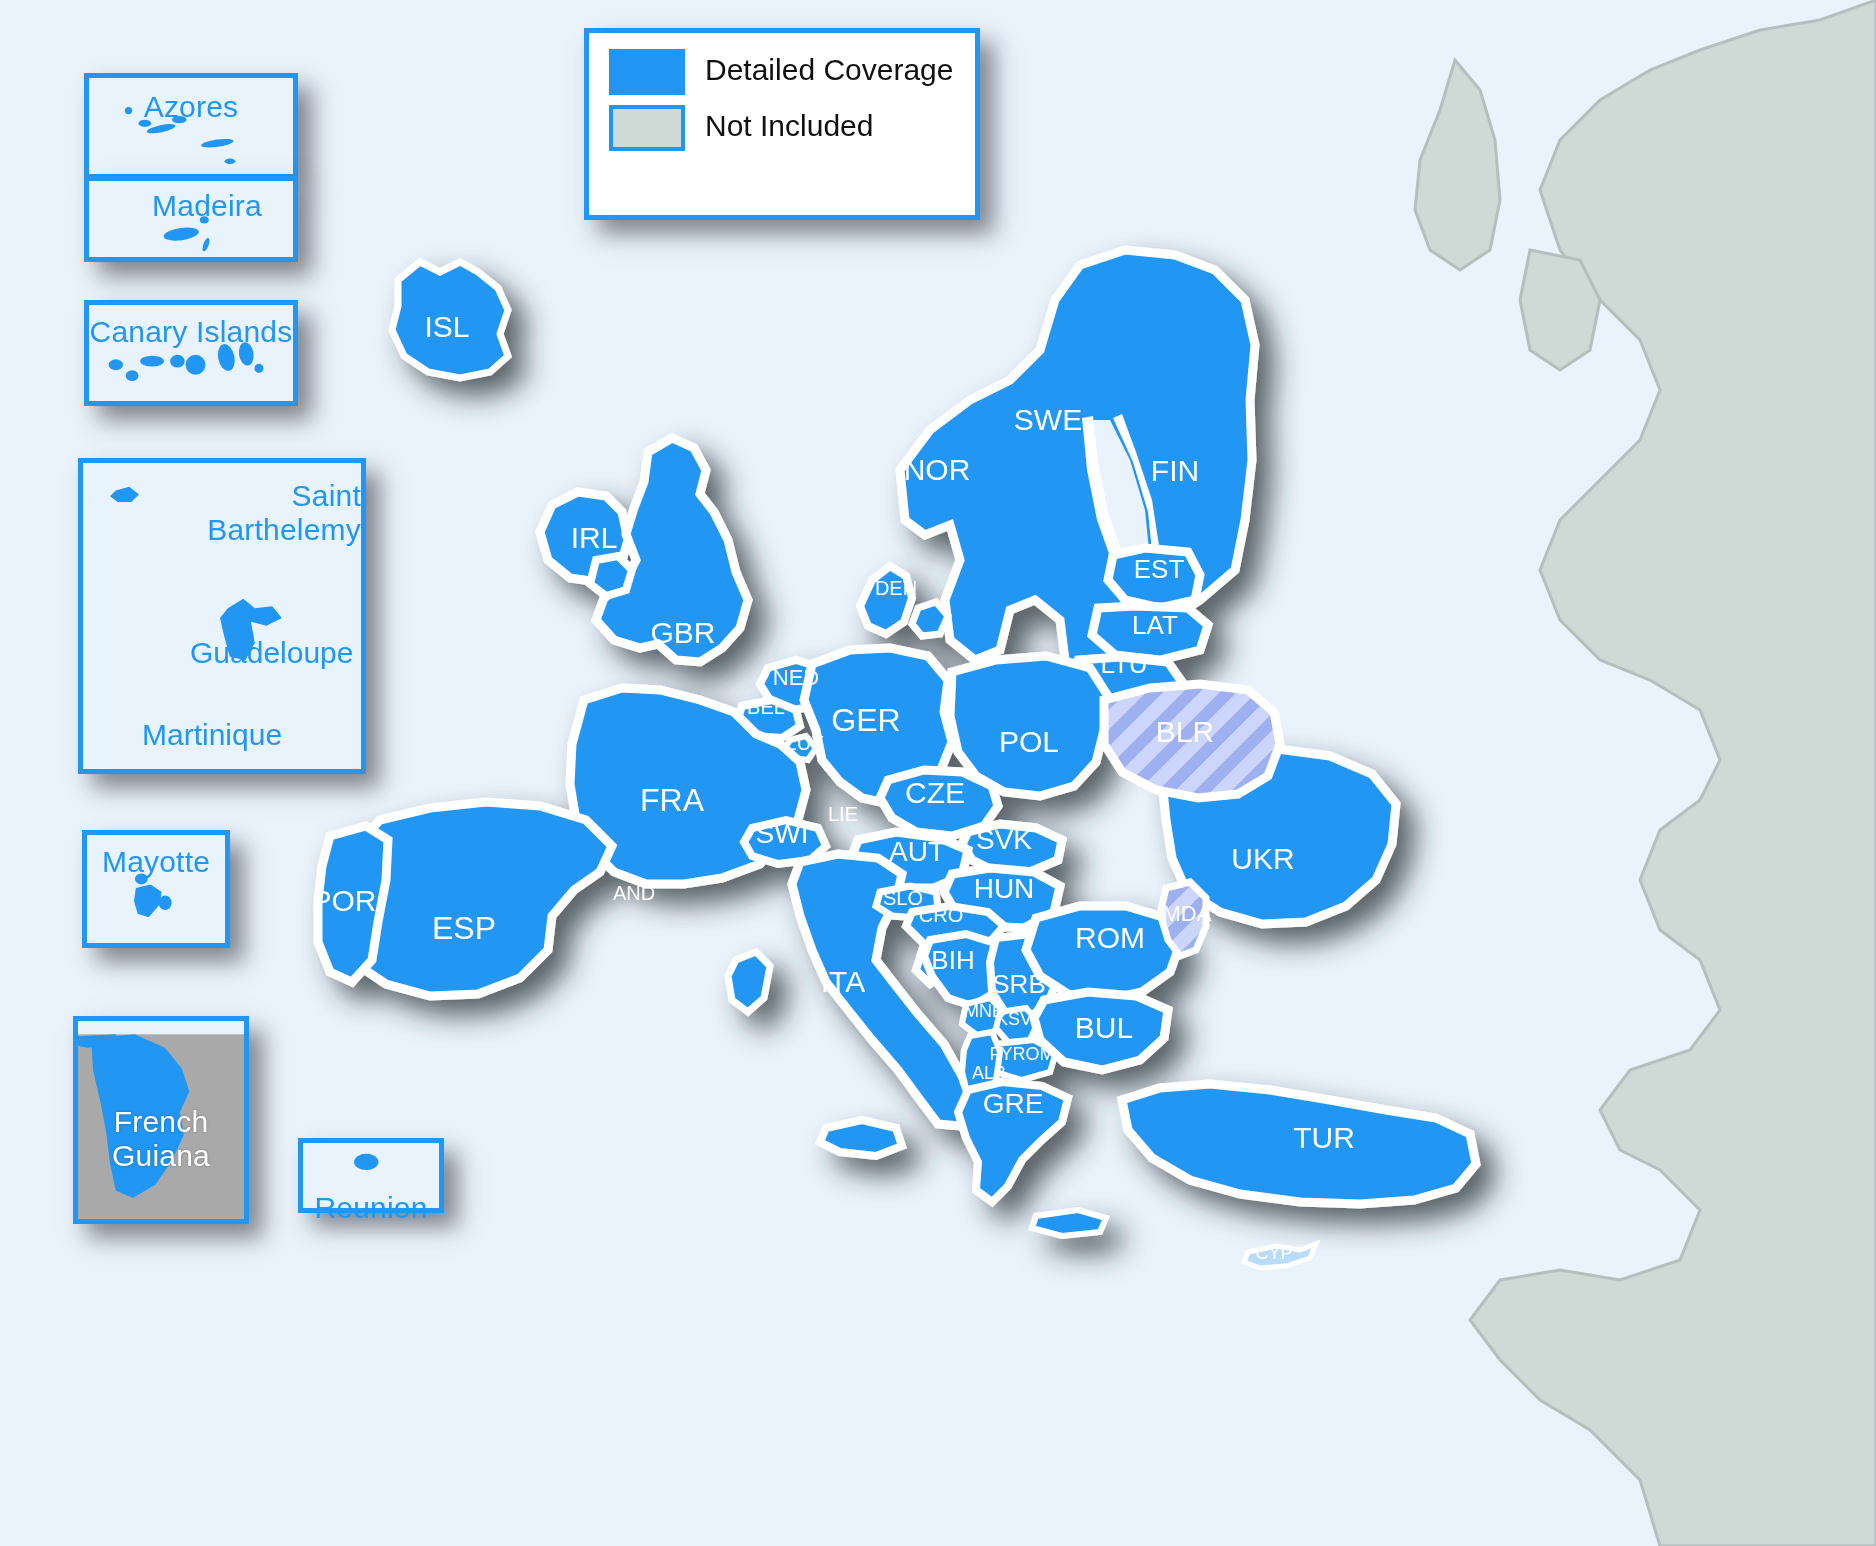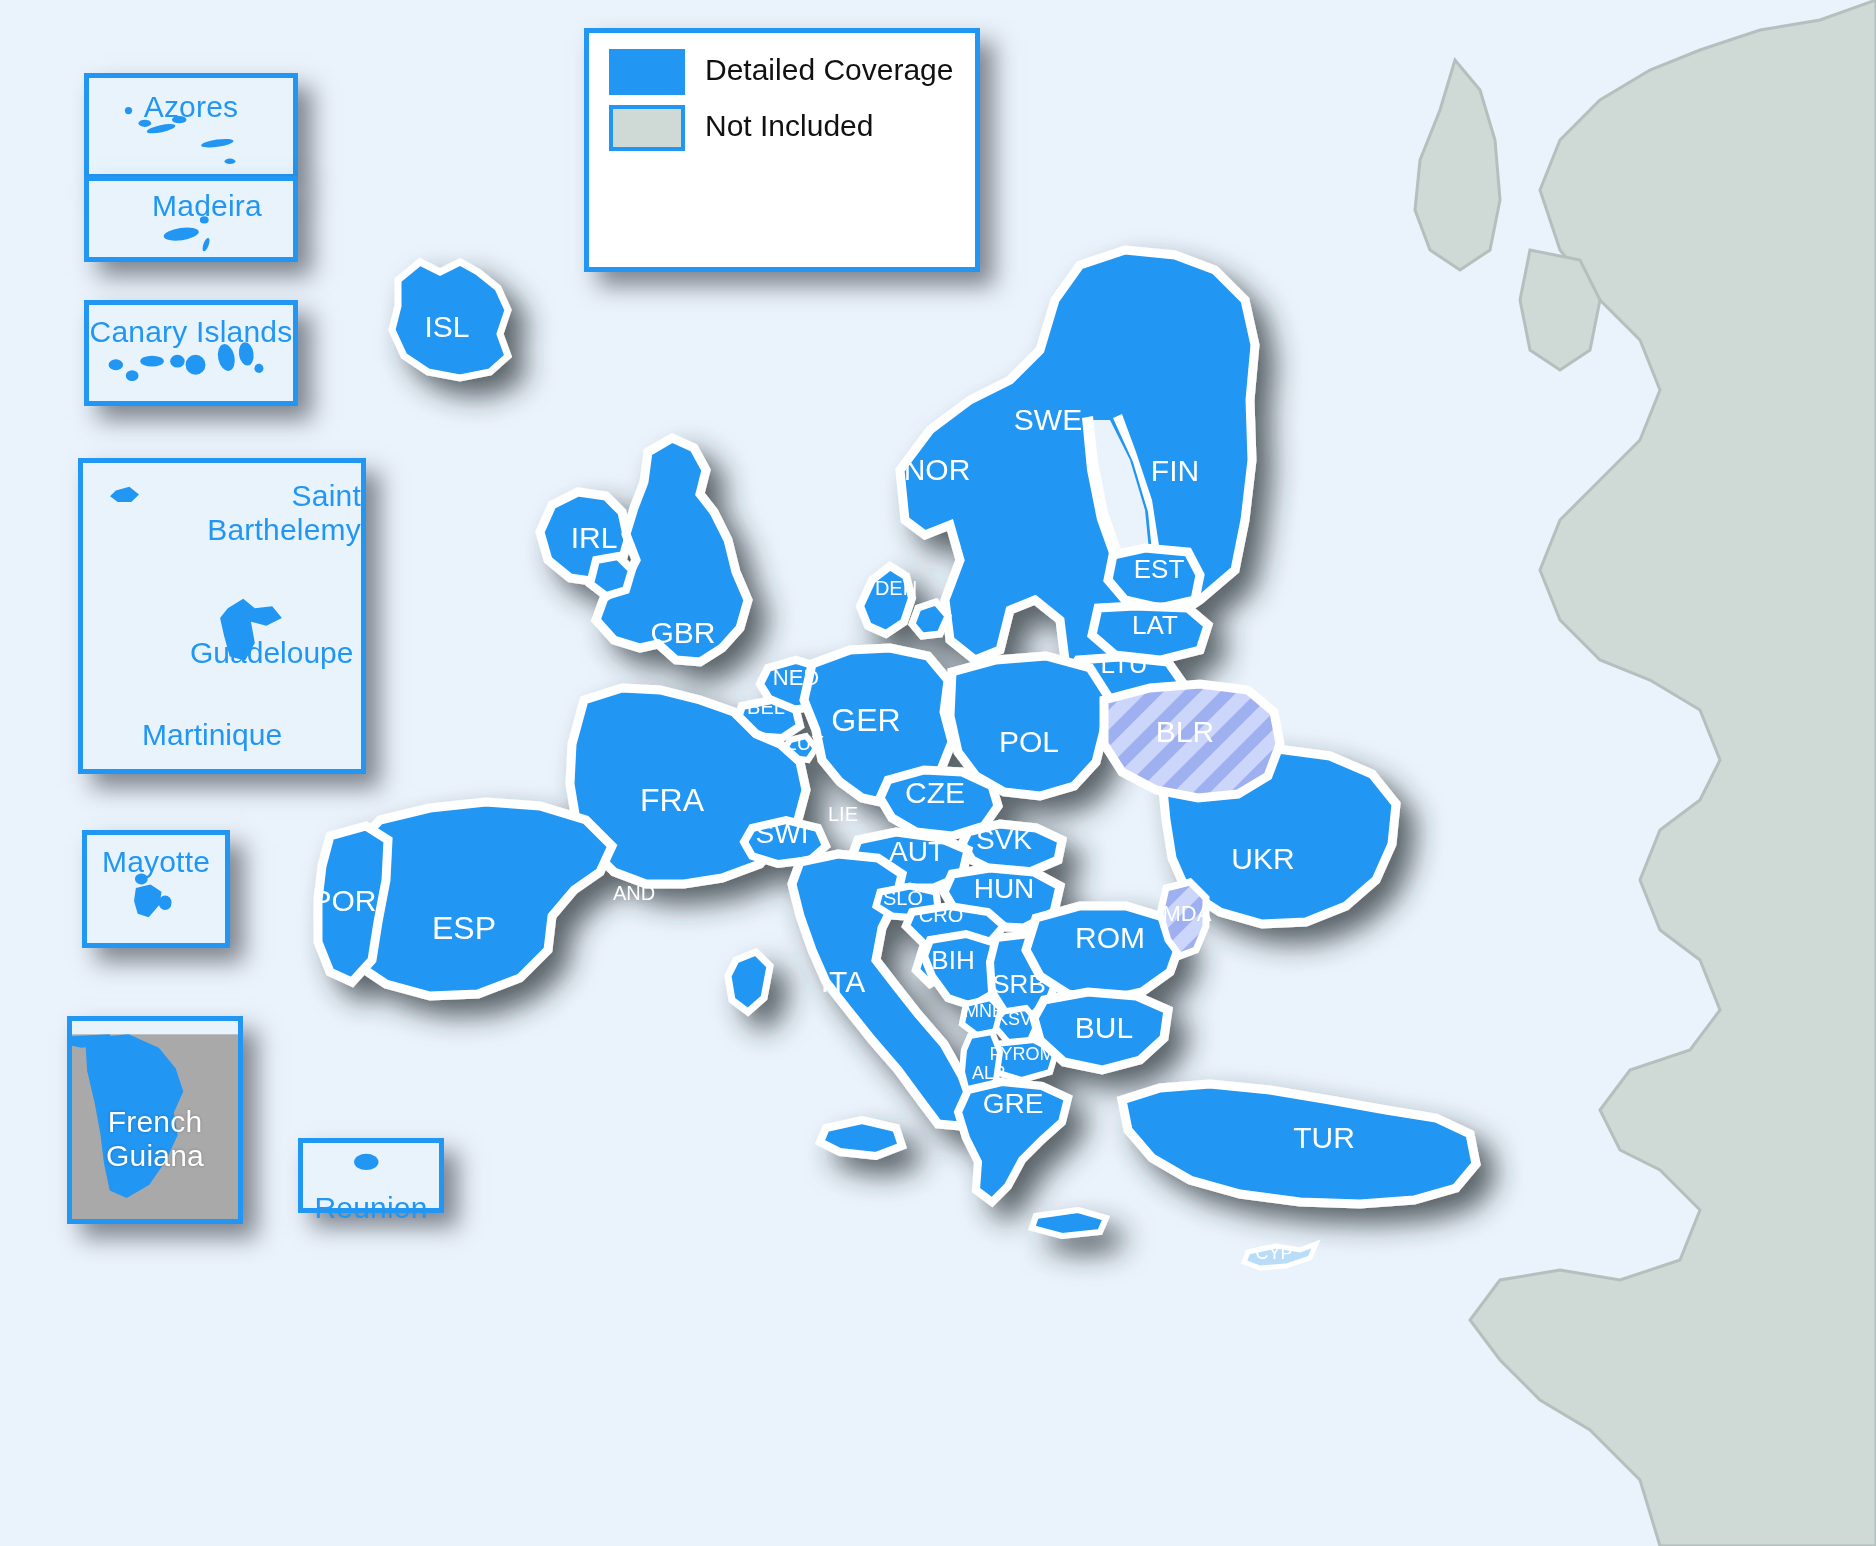--- a/index.html
+++ b/index.html
@@ -32,21 +32,21 @@
     letter-spacing:.2px;
     white-space:pre-line;
   }
   .inset-label.white{color:#ffffff;text-shadow:0 0 3px rgba(0,0,0,.25);}
   .inset-svg{position:absolute;left:0;top:0;width:100%;height:100%;}
 
   
   .legend{
     position:absolute;
     left:584px;top:28px;
-    width:396px;height:244px;
+    width:396px;height:192px;
     background:#ffffff;
     border:5px solid #2196f3;
     box-shadow:14px 14px 22px rgba(40,45,55,.55);
     box-sizing:border-box;
     padding:16px 14px 10px 20px;
   }
   .legend-row{display:flex;align-items:flex-start;margin-bottom:10px;}
   .legend-row:last-child{margin-bottom:0;}
   .swatch{
     width:76px;height:46px;flex:0 0 76px;
@@ -391,21 +391,21 @@
 Barthelemy</div>
       </div>
       <div class="inset" style="left: 82px; top: 830px; width: 148px; height: 118px;">
         <svg class="inset-svg" viewBox="0 0 148 118">
           <ellipse cx="58" cy="48" rx="7" ry="6" fill="#2196f3"></ellipse>
           <path fill="#2196f3" d="M52,58 L68,54 L80,62 L78,76 L66,90 L54,86 L50,72 Z"></path>
           <ellipse cx="84" cy="74" rx="7" ry="8" fill="#2196f3"></ellipse>
         </svg>
         <div class="inset-label" style="top: 10px;">Mayotte</div>
       </div>
-      <div class="inset" style="left: 67px; top: 1016px; width: 176px; height: 208px;">
+      <div class="inset" style="left: 73px; top: 1016px; width: 176px; height: 208px;">
         <svg class="inset-svg" viewBox="0 0 176 208" preserveAspectRatio="none">
           <rect x="0" y="14" width="176" height="194" fill="#a9a9a9"></rect>
           <path fill="#2196f3" d="M14,18 L60,14 L92,28 L110,50 L118,74 L108,96 L112,120 L100,146 L82,172 L58,186 L40,178 L34,150 L30,118 L24,86 L16,52 Z"></path>
           <path fill="#2196f3" d="M0,16 L40,14 L44,24 L10,28 L0,26 Z"></path>
         </svg>
         <div class="inset-label white" style="top: 84px;">French
 Guiana</div>
       </div>
       <div class="inset" style="left: 298px; top: 1138px; width: 146px; height: 75px;">
         <svg class="inset-svg" viewBox="0 0 146 96">

